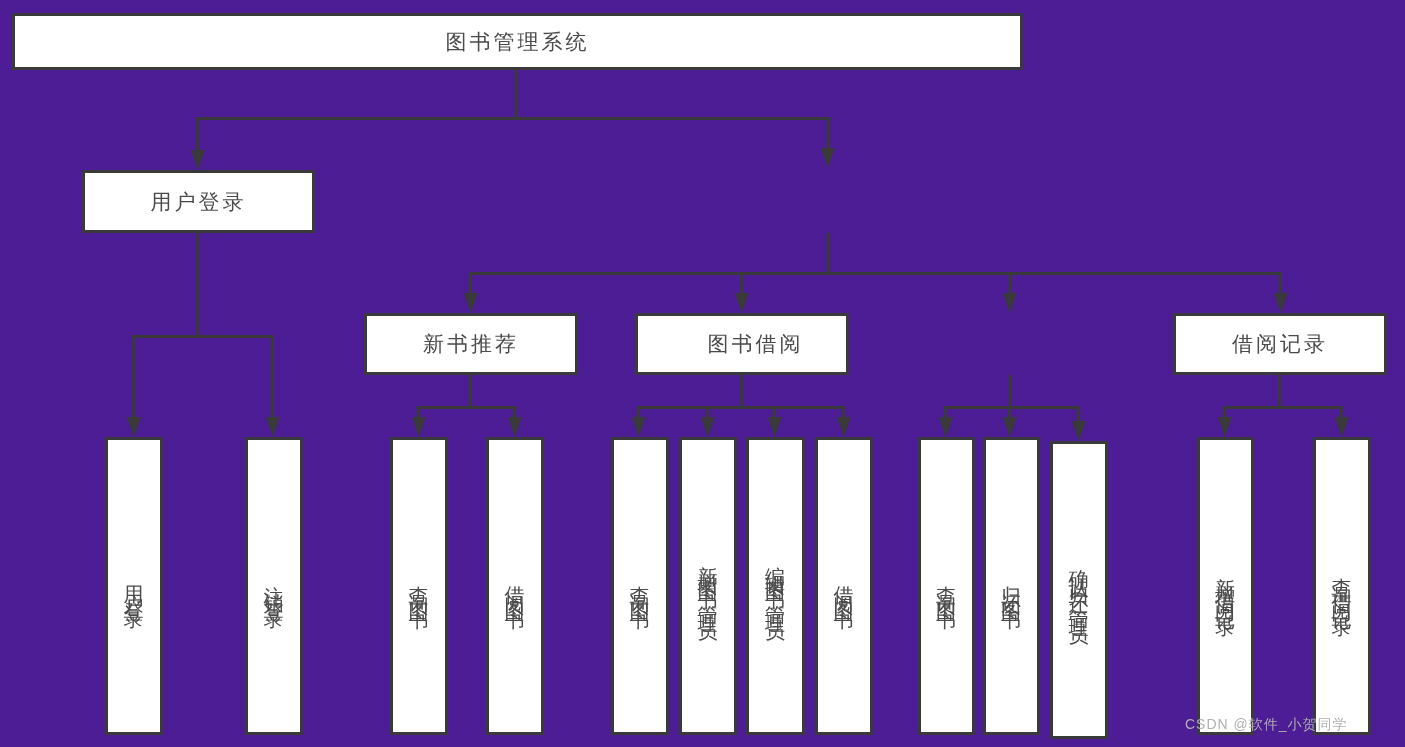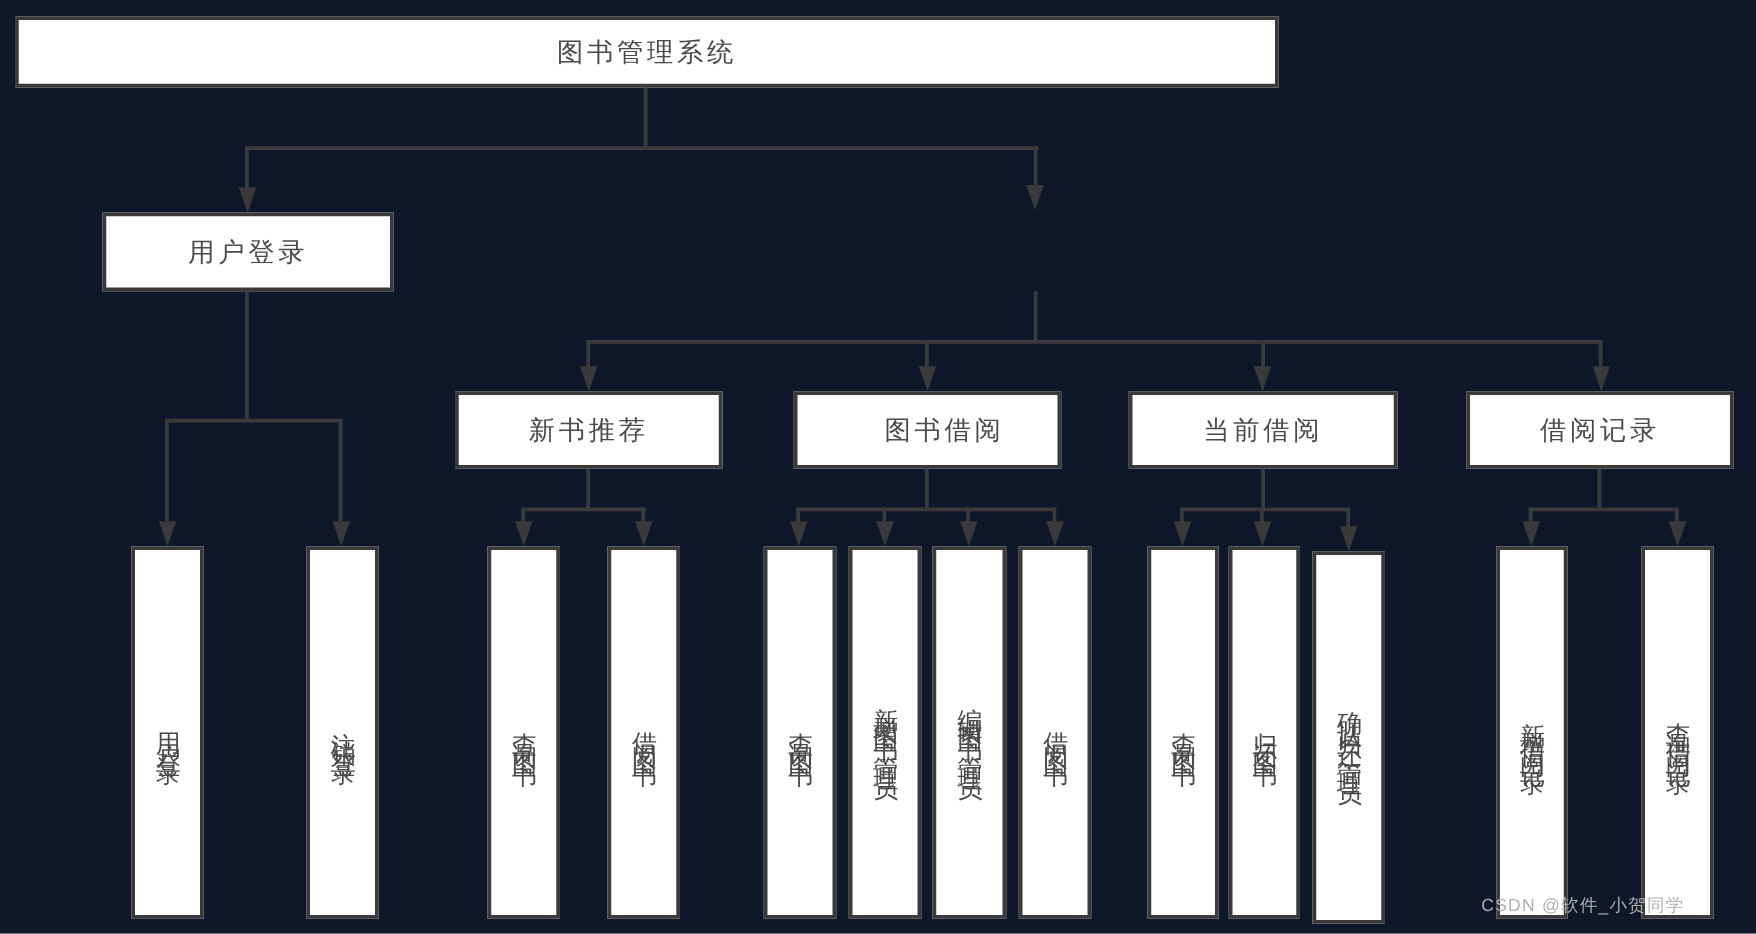--- a/index.html
+++ b/index.html
@@ -2,21 +2,21 @@
 <html><head>
 <meta charset="utf-8">
 <style>
   :root{
     --line:#3a3a3a;
     --text:#4a4a4a;
     --wm:#b0b0b0;
   }
   html,body{margin:0;padding:0;background:#ffffff;}
   body{font-family:"Liberation Sans",sans-serif;}
-  #canvas{position:relative;width:1405px;height:747px;background:#0f172a;overflow:hidden;}
+  #canvas{position:relative;width:1405px;height:747px;background:#4c1d95;overflow:hidden;}
   .box{
     position:absolute;
     border:3px solid var(--line);
     background:#ffffff;
     box-sizing:border-box;
     display:flex;align-items:center;justify-content:center;
     color:var(--text);
     font-size:21px;
     letter-spacing:3px;
     white-space:nowrap;
@@ -59,21 +59,20 @@
 
   <div class="box" style="left:12px;top:13px;width:1011px;height:57px;">图书管理系统</div>
 
   <div class="box" style="left:82px;top:170px;width:233px;height:63px;">用户登录</div>
 
 
   <div class="box" style="left:364px;top:313px;width:214px;height:62px;font-family:Liberation Mono, monospace;">新书推荐</div>
 
   <div class="box" style="left:635px;top:313px;width:214px;height:62px;padding-left:27px;">图书借阅</div>
 
-  <div class="box" style="left:903px;top:313px;width:215px;height:62px;">当前借阅</div>
 
   <div class="box" style="left:1173px;top:313px;width:214px;height:62px;">借阅记录</div>
 
   <div class="vbox" style="left:105px;top:437px;width:58px;height:298px;">
     <span>用户登录</span>
   </div>
   <div class="vbox" style="left:245px;top:437px;width:58px;height:298px;">
     <span>注销登录</span>
   </div>
 

